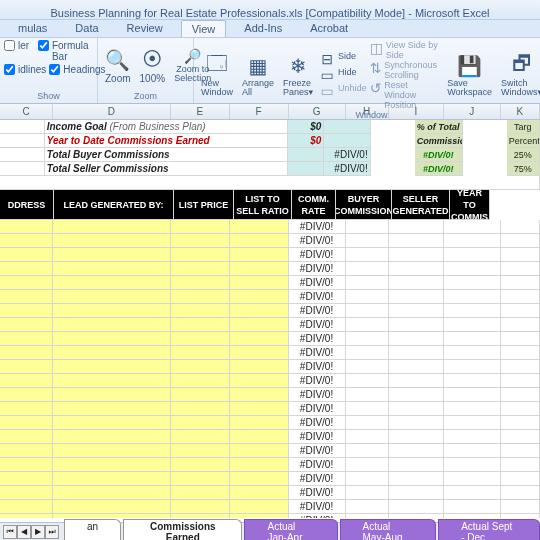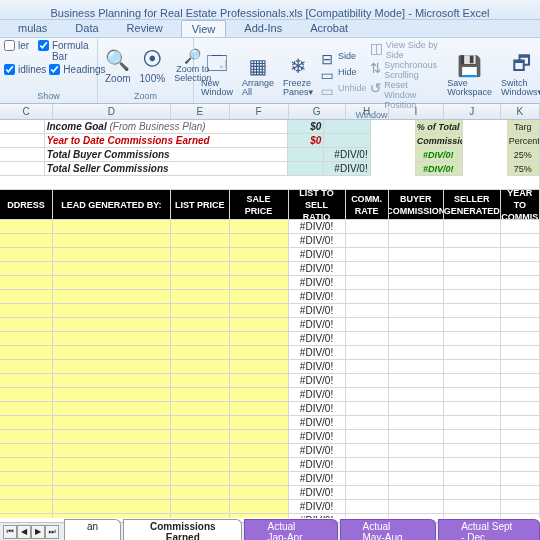--- a/index.html
+++ b/index.html
@@ -193,21 +193,20 @@
       <div class="cell c-J green center bold" style="font-size:9px"><span class="grn-txt">#DIV/0!</span></div>
       <div class="cell c-K green center" style="font-size:9px">75%</div>
     </div>
     <div class="row">
       <div class="cell" style="width:550px"></div>
     </div>
     <div class="row" style="height:30px">
       <div class="cell thead c-C">DDRESS</div>
       <div class="cell thead c-D">LEAD GENERATED BY:</div>
       <div class="cell thead c-E">LIST PRICE</div>
-      <div class="cell thead c-F">SALE PRICE</div>
       <div class="cell thead c-G">LIST TO SELL RATIO</div>
       <div class="cell thead c-H">COMM. RATE</div>
       <div class="cell thead c-I">BUYER COMMISSION</div>
       <div class="cell thead c-J">SELLER GENERATED</div>
       <div class="cell thead c-K">YEAR TO COMMIS</div>
     </div>
     <div class="row">
       <div class="cell c-C ycell center"></div>
       <div class="cell c-D ycell center"></div>
       <div class="cell c-E ycell center"></div>

